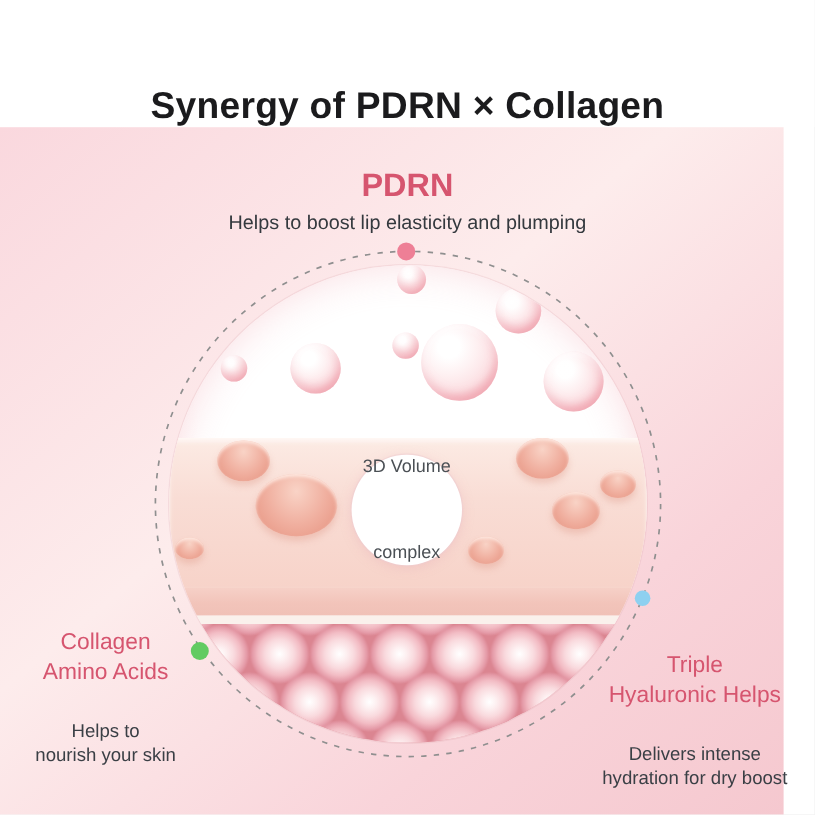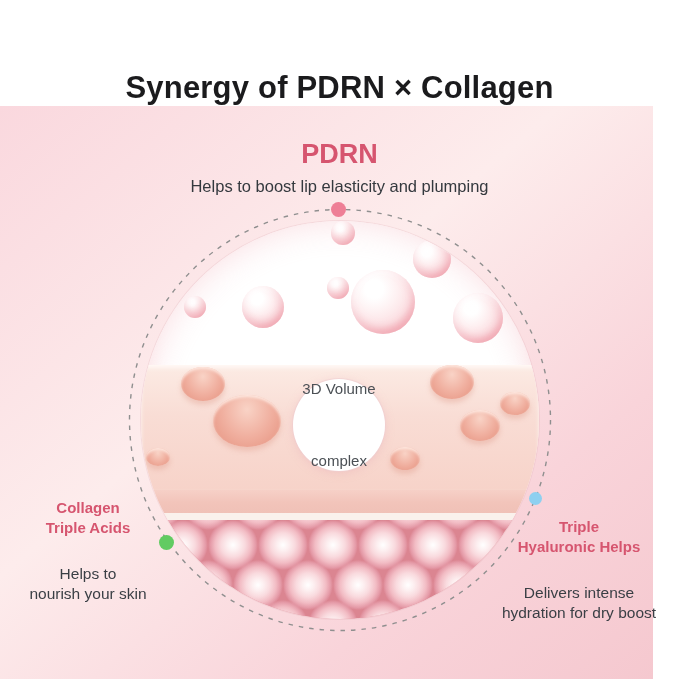--- a/index.html
+++ b/index.html
@@ -95,21 +95,21 @@
     background-position:17px 0px, 42px 40px;
   }
   
   .badge{
     position:absolute;left:152px;top:158px;width:92px;height:92px;border-radius:50%;
     background:#ffffff;display:flex;flex-direction:column;align-items:center;justify-content:space-between;
     font-size:15px;color:#4b5055;line-height:1.35;text-align:center;
     box-shadow:0 0 0 1px rgba(238,205,210,.55), 0 2px 10px rgba(228,165,178,.35);
   }
   
-  .side-heading{font-size:15px;font-weight:700;color:#d6556f;line-height:1.33;}
+  .side-heading{font-size:19px;font-weight:400;color:#d6556f;line-height:1.33;margin-top:25px;}
   .side-desc{margin-top:26px;font-size:15.5px;color:#3a3f45;line-height:1.33;}
   .collagen-block{position:absolute;left:8px;top:392px;width:160px;text-align:center;}
   .hyaluronic-block{position:absolute;left:498px;top:411px;width:162px;text-align:center;}
 </style>
 </head>
 <body>
 
 <div class="canvas">
 
   <div class="title-band">
@@ -155,21 +155,21 @@
       </div>
     </div>
 
     <div class="dot dot-pink"></div>
     <div class="dot dot-green"></div>
     <div class="dot dot-blue"></div>
 
     <div class="collagen-block">
       <div class="side-heading">
         <div>Collagen</div>
-        <div>Triple Acids</div>
+        <div>Amino Acids</div>
       </div>
       <div class="side-desc">
         <div>Helps to</div>
         <div>nourish your skin</div>
       </div>
     </div>
 
     <div class="hyaluronic-block">
       <div class="side-heading">
         <div>Triple</div>

